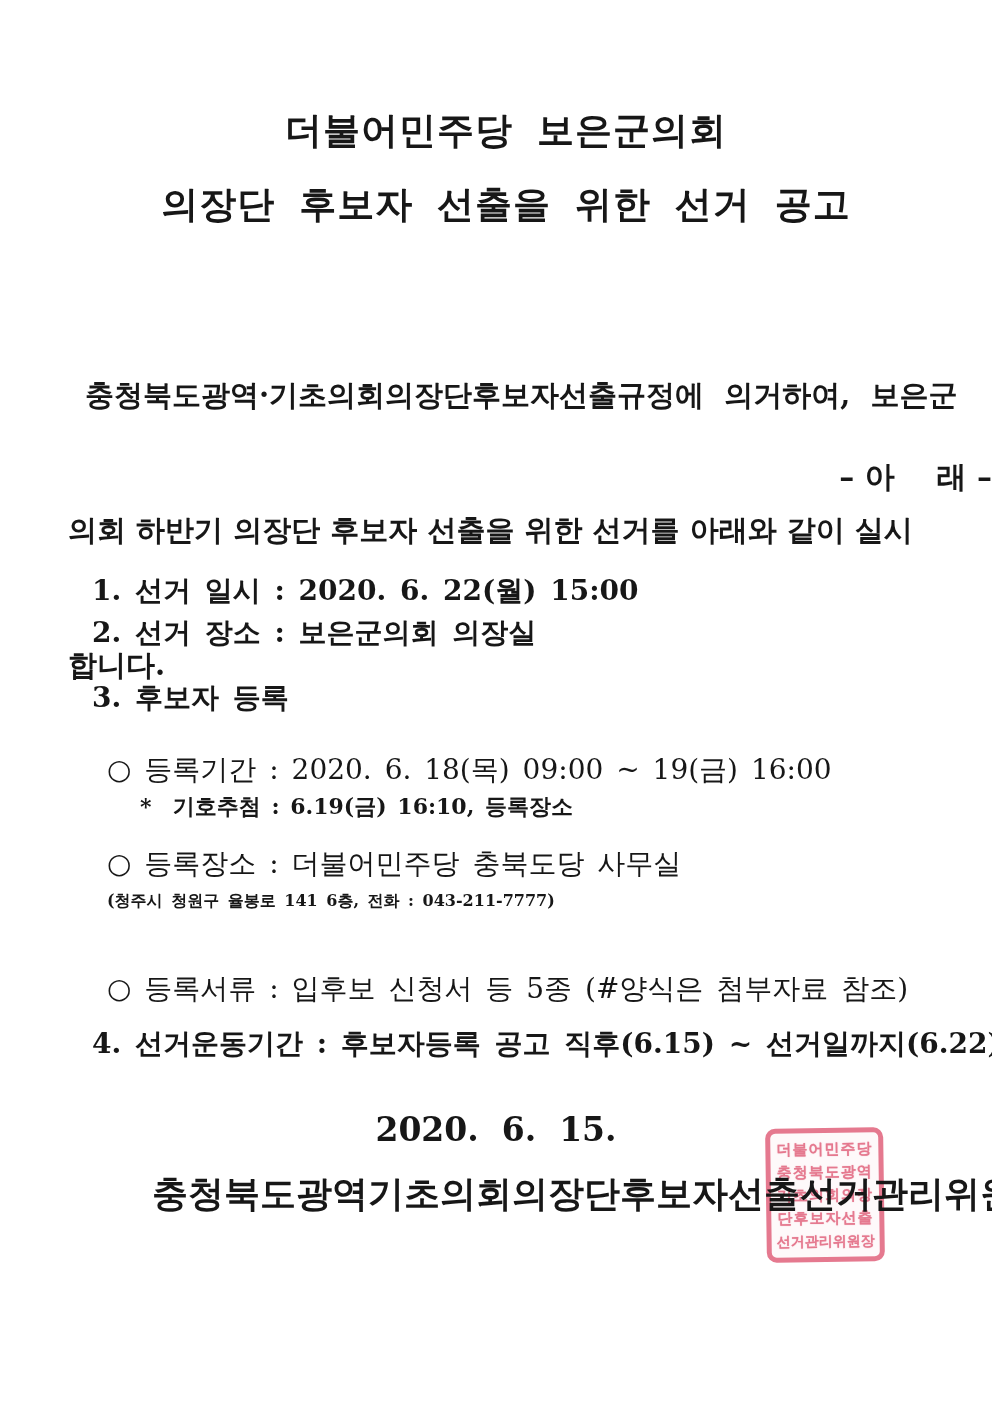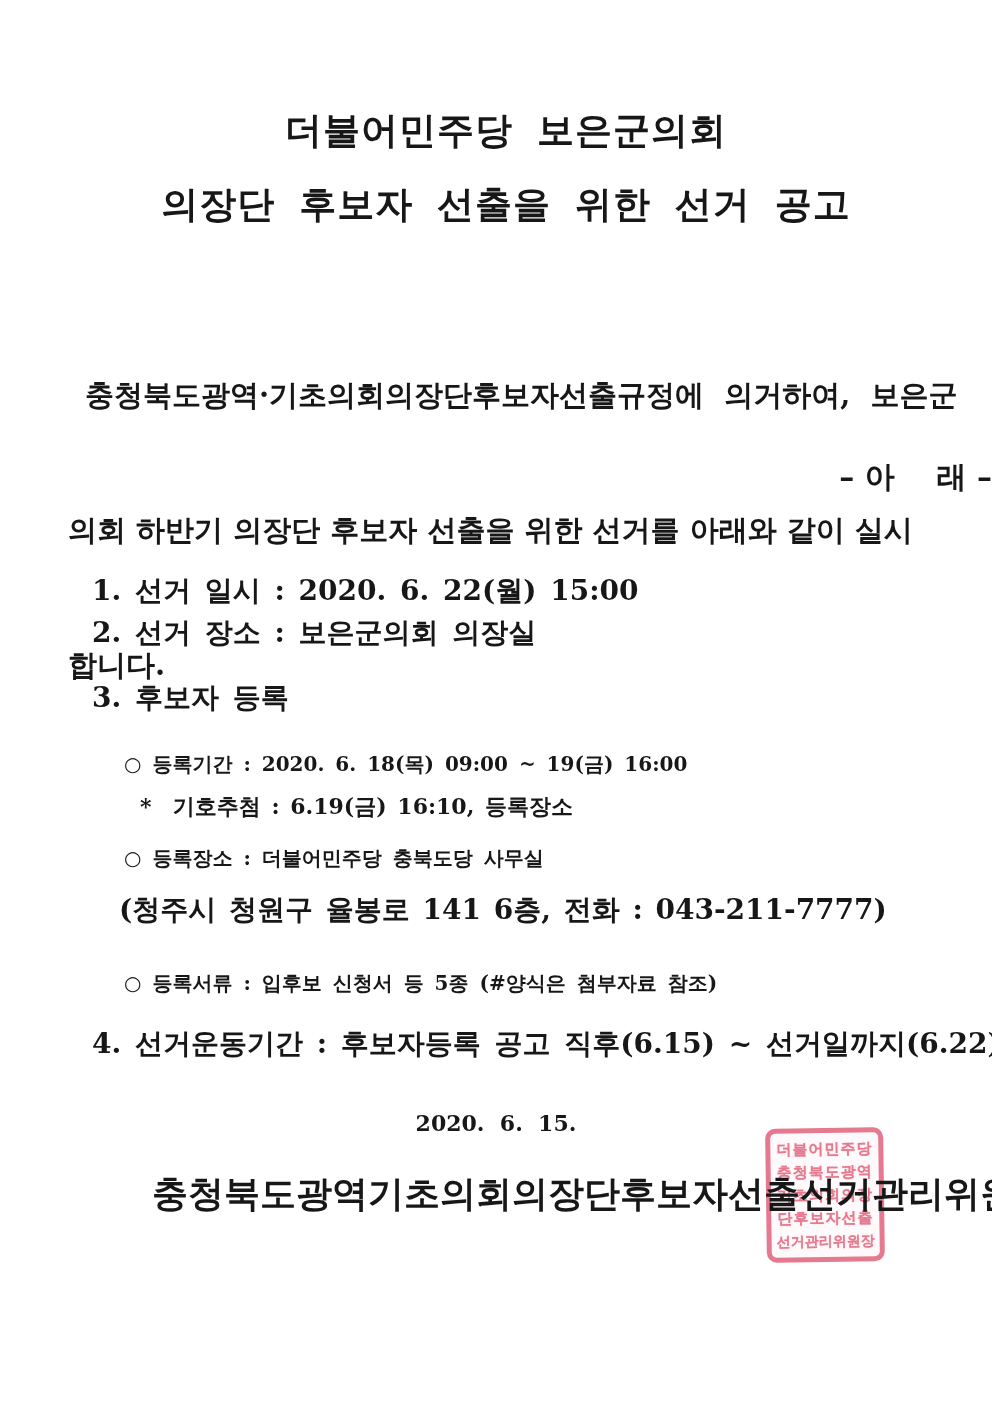--- a/index.html
+++ b/index.html
@@ -58,54 +58,53 @@
     font-weight: 700;
     word-spacing: 4px;
     white-space: pre;
   }
   .item-1 { top: 572px; }
   .item-2 { top: 614px; }
   .item-3 { top: 679px; }
   .item-4 { top: 1025px; }
 
   .sub-item {
-    left: 124px;
-    font-size: 20px;
-    font-weight: 700;
+    left: 107px;
+    font-size: 28px;
+    font-weight: 400;
     word-spacing: 4px;
     white-space: pre;
   }
   .sub-period    { top: 751px; }
   .sub-place     { top: 845px; }
   .sub-documents { top: 950px; margin-top: 20px; }
 
   .note-line {
     left: 140px;
     top: 792px;
     font-size: 22px;
     font-weight: 600;
     word-spacing: 3px;
     white-space: pre;
   }
   .addr-line {
     left: 107px;
     top: 891px;
-    font-size: 28px;
+    font-size: 16px;
     font-weight: 600;
     word-spacing: 3px;
     white-space: pre;
-    margin-left: 12px;
   }
 
   .announce-date {
     left: 0;
     width: 100%;
     top: 1110px;
     text-align: center;
-    font-size: 22px;
+    font-size: 33px;
     font-weight: 600;
     white-space: pre;
   }
 
   .signature {
     left: 152px;
     top: 1170px;
     font-size: 36px;
     font-weight: 700;
     letter-spacing: 0px;

